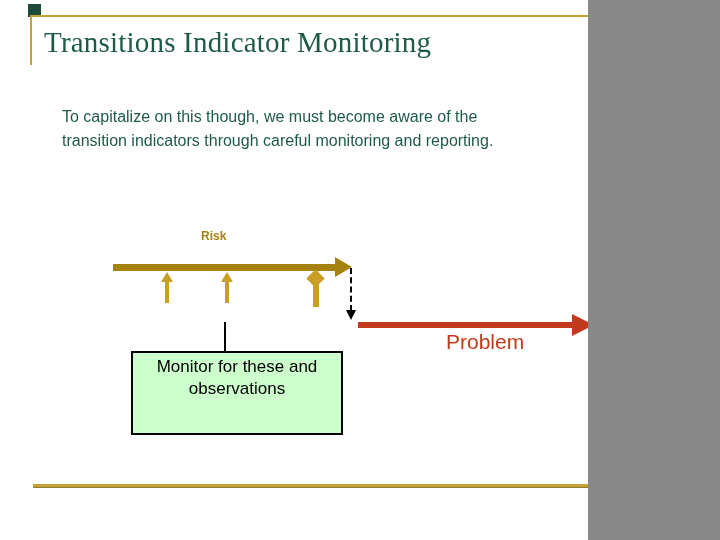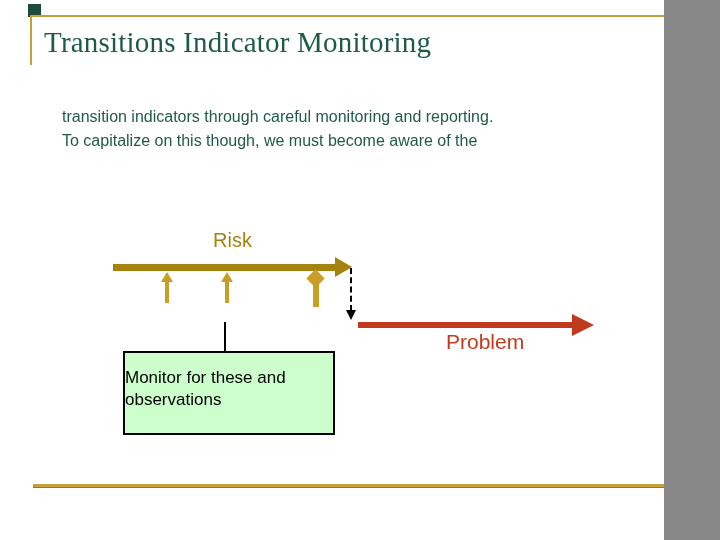--- a/index.html
+++ b/index.html
@@ -1,38 +1,38 @@
 <!DOCTYPE html>
 <html style="--title-green: #1E5B46; --frame-gold: #C4A139; --frame-gold-dark: #8F7D2C; --corner-square-green: #1E4A3A; --risk-olive: #A6820F; --indicator-gold: #C99E25; --problem-red: #C23A1D; --box-fill: #CCFFCC; --ink: #000000;"><head>
 <meta charset="utf-8">
 <style>
   html,body{margin:0;padding:0;background:#888;}
   #slide{
-    position:relative;width:664px;height:540px;background:#ffffff;
+    position:relative;width:588px;height:540px;background:#ffffff;
     overflow:hidden;font-family:"Liberation Sans",sans-serif;
   }
   
   .corner-square{position:absolute;left:28px;top:4px;width:13px;height:13px;background:var(--corner-square-green);}
   .frame-top{position:absolute;left:30px;top:15px;width:658px;height:2px;background:var(--frame-gold);}
   .frame-left{position:absolute;left:30px;top:15px;width:2px;height:50px;background:var(--frame-gold);}
   .footer-line{position:absolute;left:33px;top:484px;width:657px;height:3px;background:var(--frame-gold);border-bottom:1px solid var(--frame-gold-dark);}
   .page-number{position:absolute;left:666px;top:509px;font-size:10px;color:#111;font-style:italic;}
 
   .slide-title{
     position:absolute;left:44px;top:26px;width:640px;
     font-family:"Liberation Serif",serif;font-size:29px;font-weight:normal;
     color:var(--title-green);letter-spacing:0.2px;
   }
   .body-text{
     position:absolute;left:62px;top:105px;width:560px;
     font-size:16px;line-height:24px;color:var(--title-green);
   }
 
   
-  .risk-label{position:absolute;left:213px;top:229px;font-size:20px;font-weight:normal;color:var(--risk-olive);}
+  .risk-label{position:absolute;left:201px;top:229px;font-size:12px;font-weight:bold;color:var(--risk-olive);}
   .h-arrow-shaft{position:absolute;left:113px;top:264px;width:224px;height:7px;background:var(--risk-olive);}
   .h-arrow-head{position:absolute;left:335px;top:257px;width:0;height:0;
     border-top:10px solid transparent;border-bottom:10px solid transparent;border-left:17px solid var(--risk-olive);}
 
   .up-head{position:absolute;width:0;height:0;
     border-left:6px solid transparent;border-right:6px solid transparent;border-bottom:10px solid var(--indicator-gold);}
   .up-shaft{position:absolute;width:4px;height:22px;background:var(--indicator-gold);}
   .up1-head{left:161px;top:272px;} .up1-shaft{left:165px;top:281px;}
   .up2-head{left:221px;top:272px;} .up2-shaft{left:225px;top:281px;}
   .up3-diamond{position:absolute;left:309px;top:272px;width:13px;height:13px;background:var(--indicator-gold);transform:rotate(45deg);}
@@ -44,39 +44,39 @@
   .dashed-head{position:absolute;left:346px;top:310px;width:0;height:0;
     border-left:5px solid transparent;border-right:5px solid transparent;border-top:10px solid var(--ink);}
 
   .red-shaft{position:absolute;left:358px;top:322px;width:216px;height:6px;background:var(--problem-red);}
   .red-head{position:absolute;left:572px;top:314px;width:0;height:0;
     border-top:11px solid transparent;border-bottom:11px solid transparent;border-left:22px solid var(--problem-red);}
   .problem-label{position:absolute;left:446px;top:330px;font-size:21px;font-weight:normal;color:var(--problem-red);}
 
   .connector{position:absolute;left:224px;top:322px;width:2px;height:30px;background:var(--ink);}
   .monitor-box{
-    position:absolute;left:123px;top:351px;width:212px;height:84px;box-sizing:border-box;
+    position:absolute;left:131px;top:351px;width:212px;height:84px;box-sizing:border-box;
     background:var(--box-fill);border:2px solid var(--ink);
-    text-align:left;font-size:17px;line-height:22px;color:var(--ink);padding-top:14px;
+    text-align:center;font-size:17px;line-height:22px;color:var(--ink);padding-top:3px;
   }
 </style>
 </head>
 <body>
 
 <div id="slide">
 
   <div class="corner-square"></div>
   <div class="frame-top"></div>
   <div class="frame-left"></div>
 
   <div class="slide-title">Transitions Indicator Monitoring</div>
 
   <div class="body-text">
+    <div>To capitalize on this though, we must become aware of the</div>
     <div>transition indicators through careful monitoring and reporting.</div>
-    <div>To capitalize on this though, we must become aware of the</div>
   </div>
 
   <div class="risk-label">Risk</div>
 
   <div class="h-arrow-shaft"></div>
   <div class="h-arrow-head"></div>
 
   <div class="up-head up1-head"></div>
   <div class="up-shaft up1-shaft"></div>
   <div class="up-head up2-head"></div>

